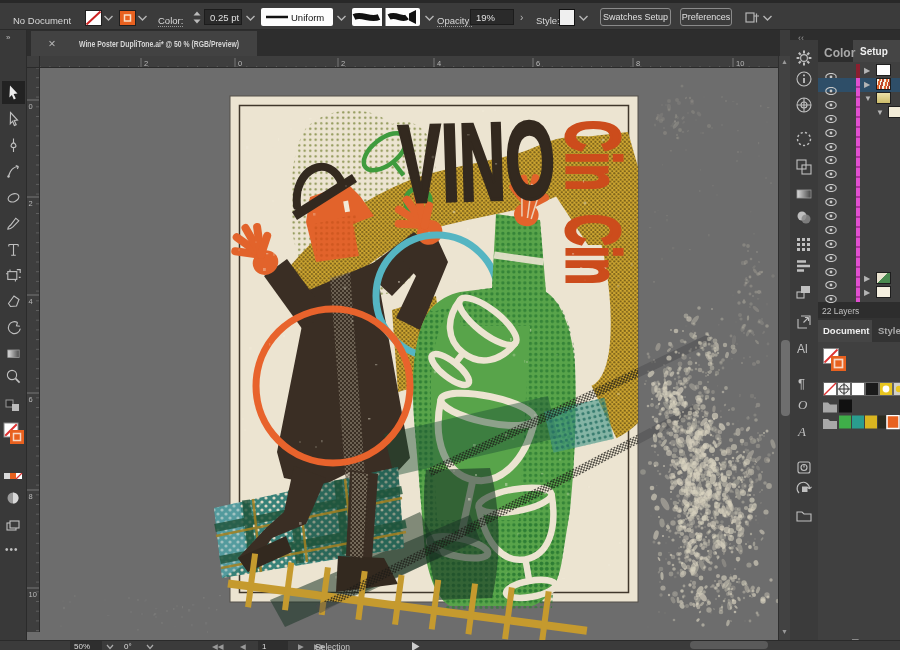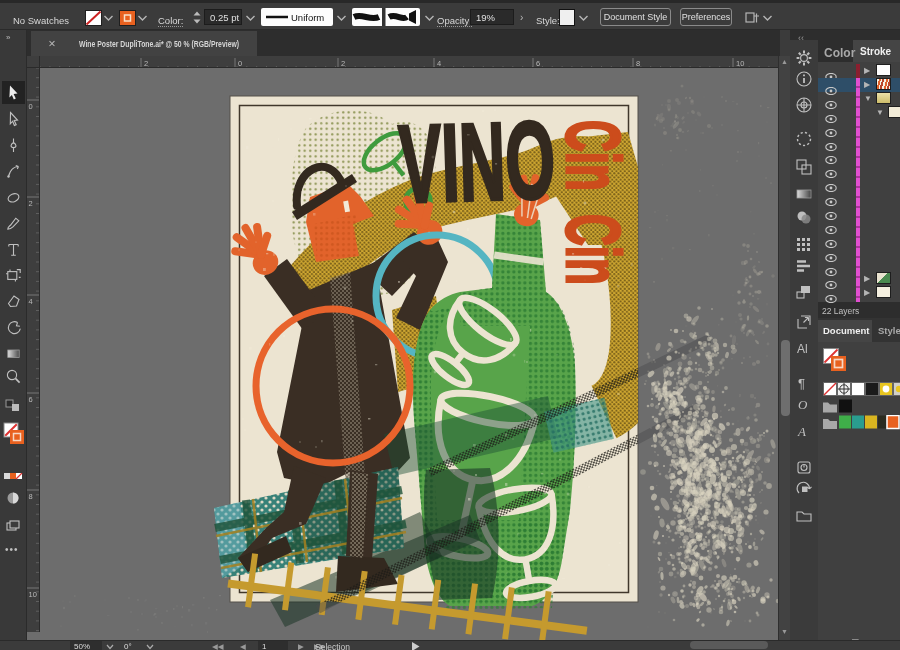--- a/index.html
+++ b/index.html
@@ -1889,21 +1889,21 @@
           <circle cx="483" cy="235" r="0.8" fill="#f4eedd" opacity="0.32"></circle>
           <rect x="549" y="533" width="2.8" height="2.6" fill="#f4eedd" opacity="0.44"></rect>
           <circle cx="514" cy="355" r="1.5" fill="#f4eedd" opacity="0.26"></circle>
           <rect x="352" y="164" width="1.8" height="1.3" fill="#f4eedd" opacity="0.12"></rect>
           <circle cx="415" cy="479" r="0.5" fill="#f4eedd" opacity="0.16"></circle>
           <circle cx="352" cy="321" r="1.2" fill="#f4eedd" opacity="0.25"></circle>
         </g>
 </svg>
 </div>
   <div id="topbar">
-<div style="position:absolute;left:13px;top:12px;color:#d8d8d8;font-size:9.5px">No Swatches</div>
+<div style="position:absolute;left:13px;top:12px;color:#d8d8d8;font-size:9.5px">No Document</div>
 <svg width="17" height="17" style="position:absolute;left:85px;top:7px">
         <rect x="0.5" y="0.5" width="16" height="15" fill="#fff" stroke="#1f1f1f"></rect>
         <path d="M1.5 14.5 L15.5 1.5" stroke="#c22" stroke-width="2"></path>
       </svg>
 <svg width="11" height="9" style="position:absolute;left:103px;top:11px">
         <path d="M1.5 2 l4 4 l4 -4" fill="none" stroke="#b5b5b5" stroke-width="1.4"></path>
       </svg>
 <svg width="17" height="17" style="position:absolute;left:119px;top:7px">
         <rect x="0.5" y="0.5" width="16" height="15" fill="#e8611f" stroke="#1f1f1f"></rect>
         <rect x="5.5" y="5" width="6" height="6" fill="none" stroke="#f8e0c8" stroke-width="1.5"></rect>
@@ -1940,21 +1940,21 @@
         <path d="M1.5 2 l4 4 l4 -4" fill="none" stroke="#b5b5b5" stroke-width="1.4"></path>
       </svg>
 <div style="position:absolute;left:437px;top:12px;color:#d8d8d8;font-size:9.5px;border-bottom:1px dotted #999">Opacity:</div>
 <div style="position:absolute;left:470px;top:6px;width:44px;height:16px;background:#2a2a2a;border:1px solid #1c1c1c;color:#e0e0e0;font-size:9.5px;line-height:16px;padding-left:5px">19%</div>
 <div style="position:absolute;left:520px;top:9px;color:#bbb;font-size:10px">›</div>
 <div style="position:absolute;left:536px;top:12px;color:#d8d8d8;font-size:9.5px">Style:</div>
 <div style="position:absolute;left:559px;top:6px;width:16px;height:17px;background:#efefef;border:1px solid #111"></div>
 <svg width="11" height="9" style="position:absolute;left:578px;top:11px">
         <path d="M1.5 2 l4 4 l4 -4" fill="none" stroke="#b5b5b5" stroke-width="1.4"></path>
       </svg>
-<div class="btn" style="left:600px;width:71px">Document Style</div>
+<div class="btn" style="left:600px;width:71px">Swatches Setup</div>
 <div class="btn" style="left:680px;width:52px">Preferences</div>
 <svg width="18" height="16" style="position:absolute;left:744px;top:7px">
         <rect x="2" y="3" width="8" height="9" fill="none" stroke="#b5b5b5" stroke-width="1.2"></rect>
         <path d="M10 6 h5 M12.5 3.5 v9" stroke="#b5b5b5" stroke-width="1.2"></path>
       </svg>
 <svg width="11" height="9" style="position:absolute;left:762px;top:11px">
         <path d="M1.5 2 l4 4 l4 -4" fill="none" stroke="#b5b5b5" stroke-width="1.4"></path>
       </svg>
 </div>
   <div id="tabbar">
@@ -2296,21 +2296,21 @@
           <path d="M4 14 a6.2 6.2 0 1 1 10.5 -4.2 M14.5 9.8 l2 -2 M14.5 9.8 l-2.5 -1.6" stroke="#c0c0c0" fill="none" stroke-width="1.1"></path>
           <rect x="7" y="7.5" width="5.5" height="5.5" fill="#c0c0c0"></rect>
         </svg></div>
       <div class="ric" style="top:467px"><svg width="18" height="18">
           <path d="M2 5 h5 l2 2 h7 v7 h-14 Z" stroke="#c0c0c0" fill="none" stroke-width="1.1"></path>
         </svg></div>
   </div>
   <div id="rightpanels">
     <div style="position:absolute;left:35px;top:0;width:47px;height:22px;background:#454545"></div>
     <div style="position:absolute;left:6px;top:6px;color:#a8a8a8;font-size:12px;font-weight:bold">Color</div>
-    <div style="position:absolute;left:42px;top:6px;color:#f0f0f0;font-size:10px;font-weight:bold">Stroke</div>
+    <div style="position:absolute;left:42px;top:6px;color:#f0f0f0;font-size:10px;font-weight:bold">Setup</div>
     <div style="position:absolute;left:0;top:22px;width:82px;height:240px;background:#404040">
         <div style="position:absolute;left:0;top:2px;width:82px;height:14px;">
           <span style="position:absolute;left:7px;top:3px"><svg width="12" height="8">
               <ellipse cx="6" cy="4" rx="5.2" ry="3.6" fill="none" stroke="#c8c8c8" stroke-width="1.1"></ellipse>
               <circle cx="6" cy="4" r="1.4" fill="#c8c8c8"></circle>
             </svg></span>
           <span style="position:absolute;left:38px;top:0px;width:3.5px;height:14px;background:#8b1f2f"></span>
           <span style="position:absolute;left:46px;top:2px;color:#b5b5b5;font-size:8px">▶</span>
           <span style="position:absolute;left:58px;top:0px;width:15px;height:12px;border:1px solid #1e1e1e;background:#fdfdfd;"></span>
         </div>

